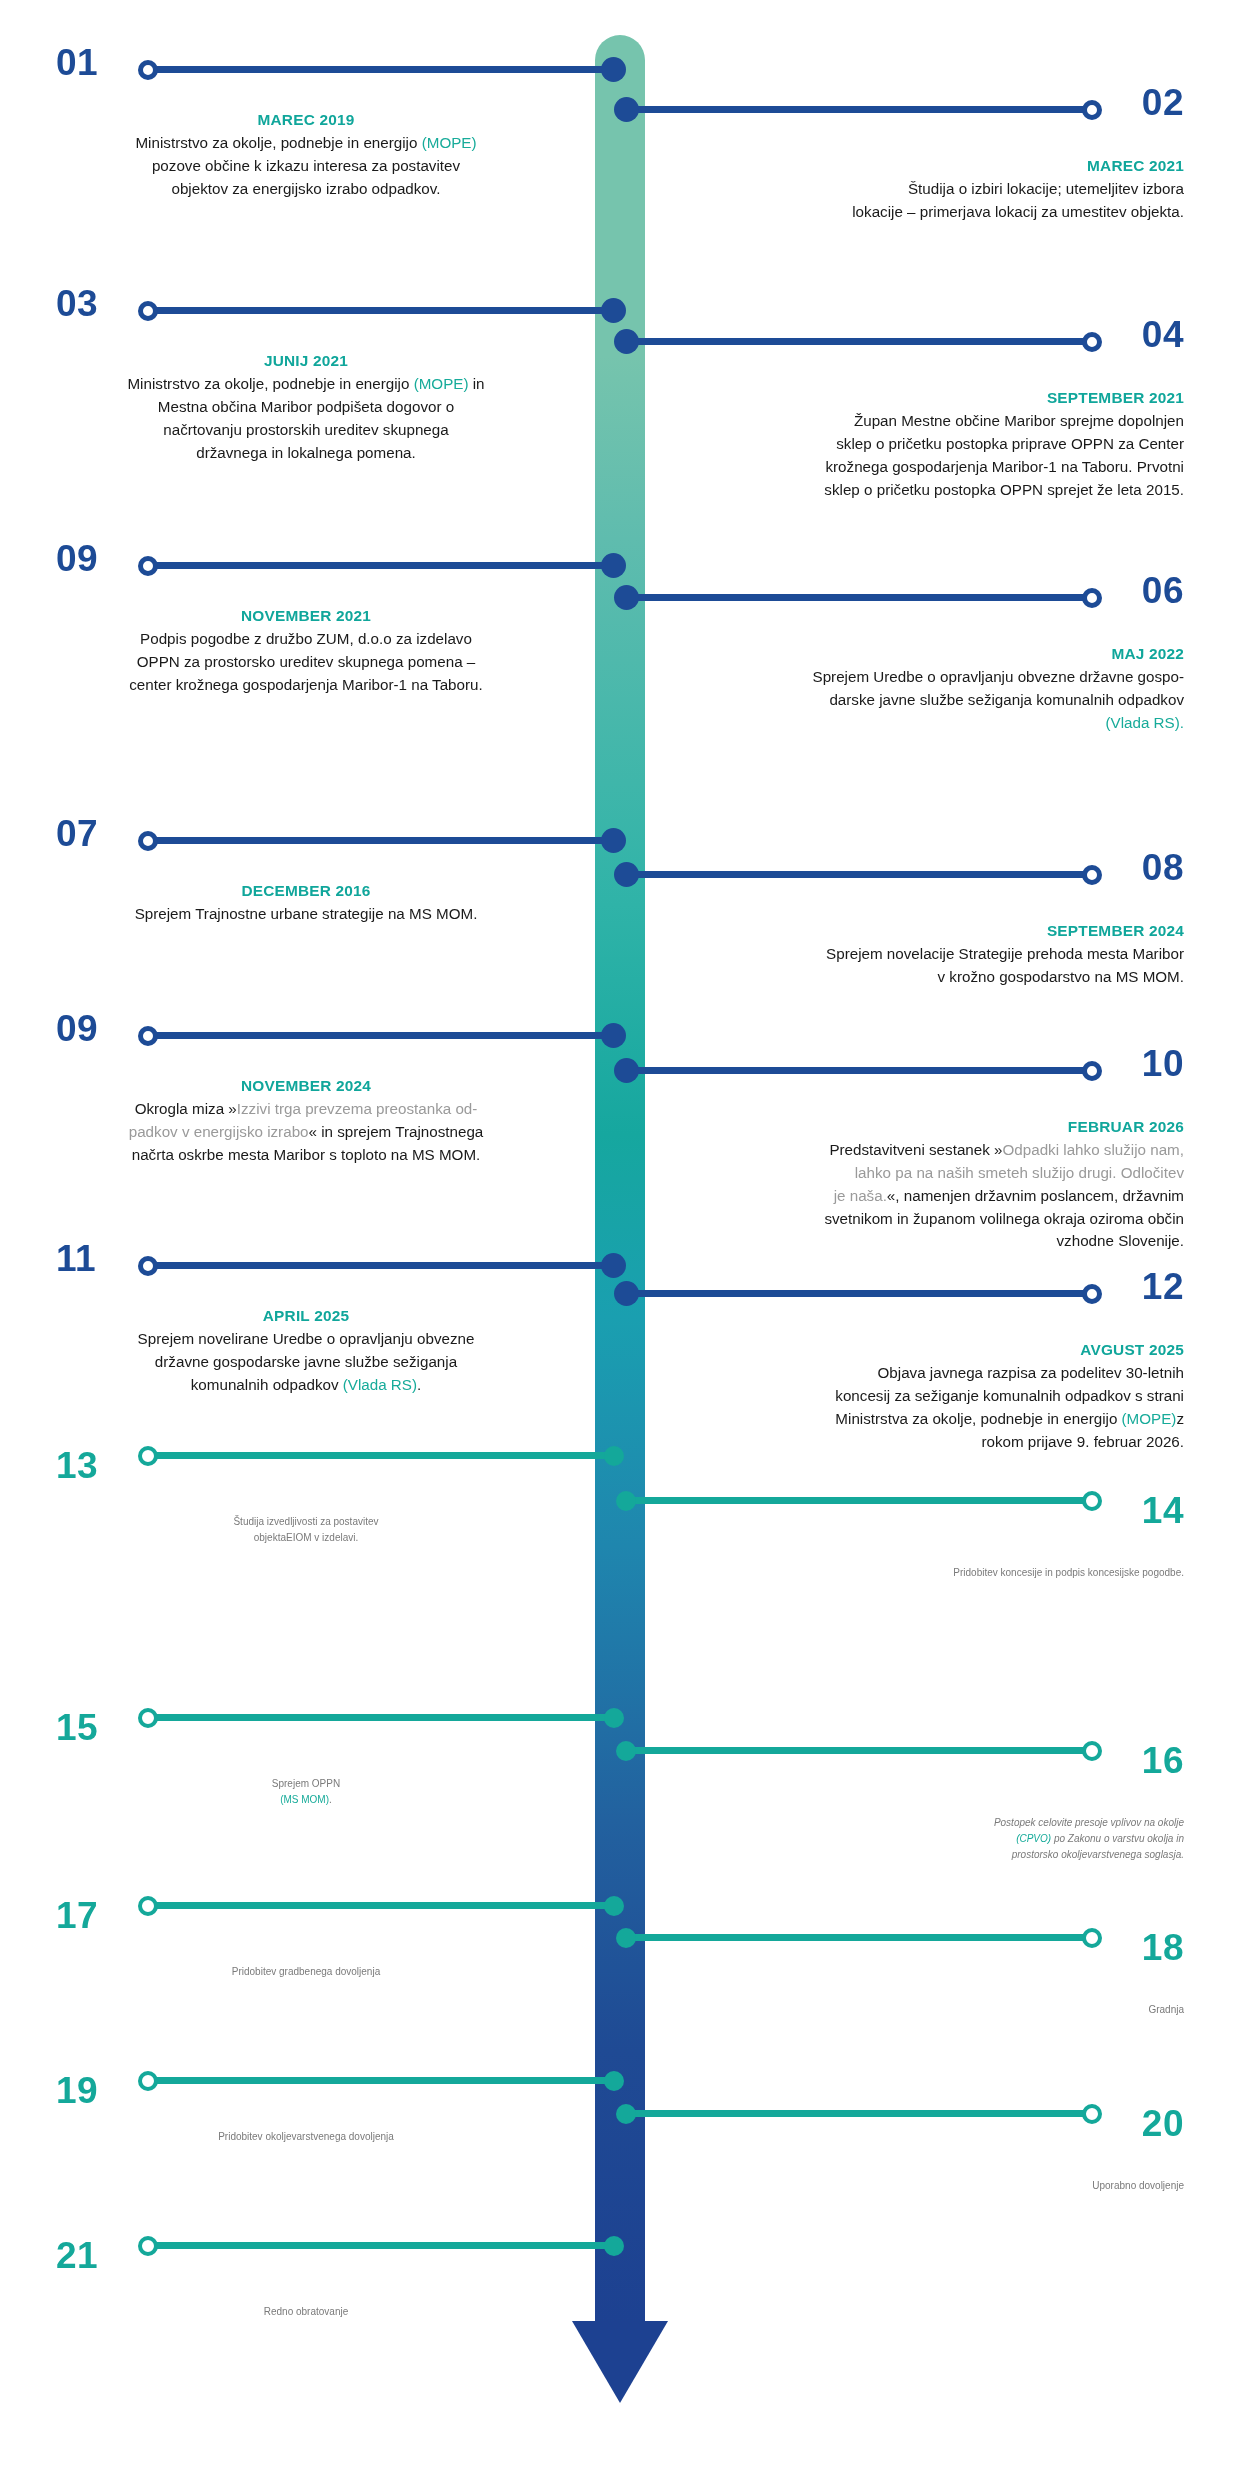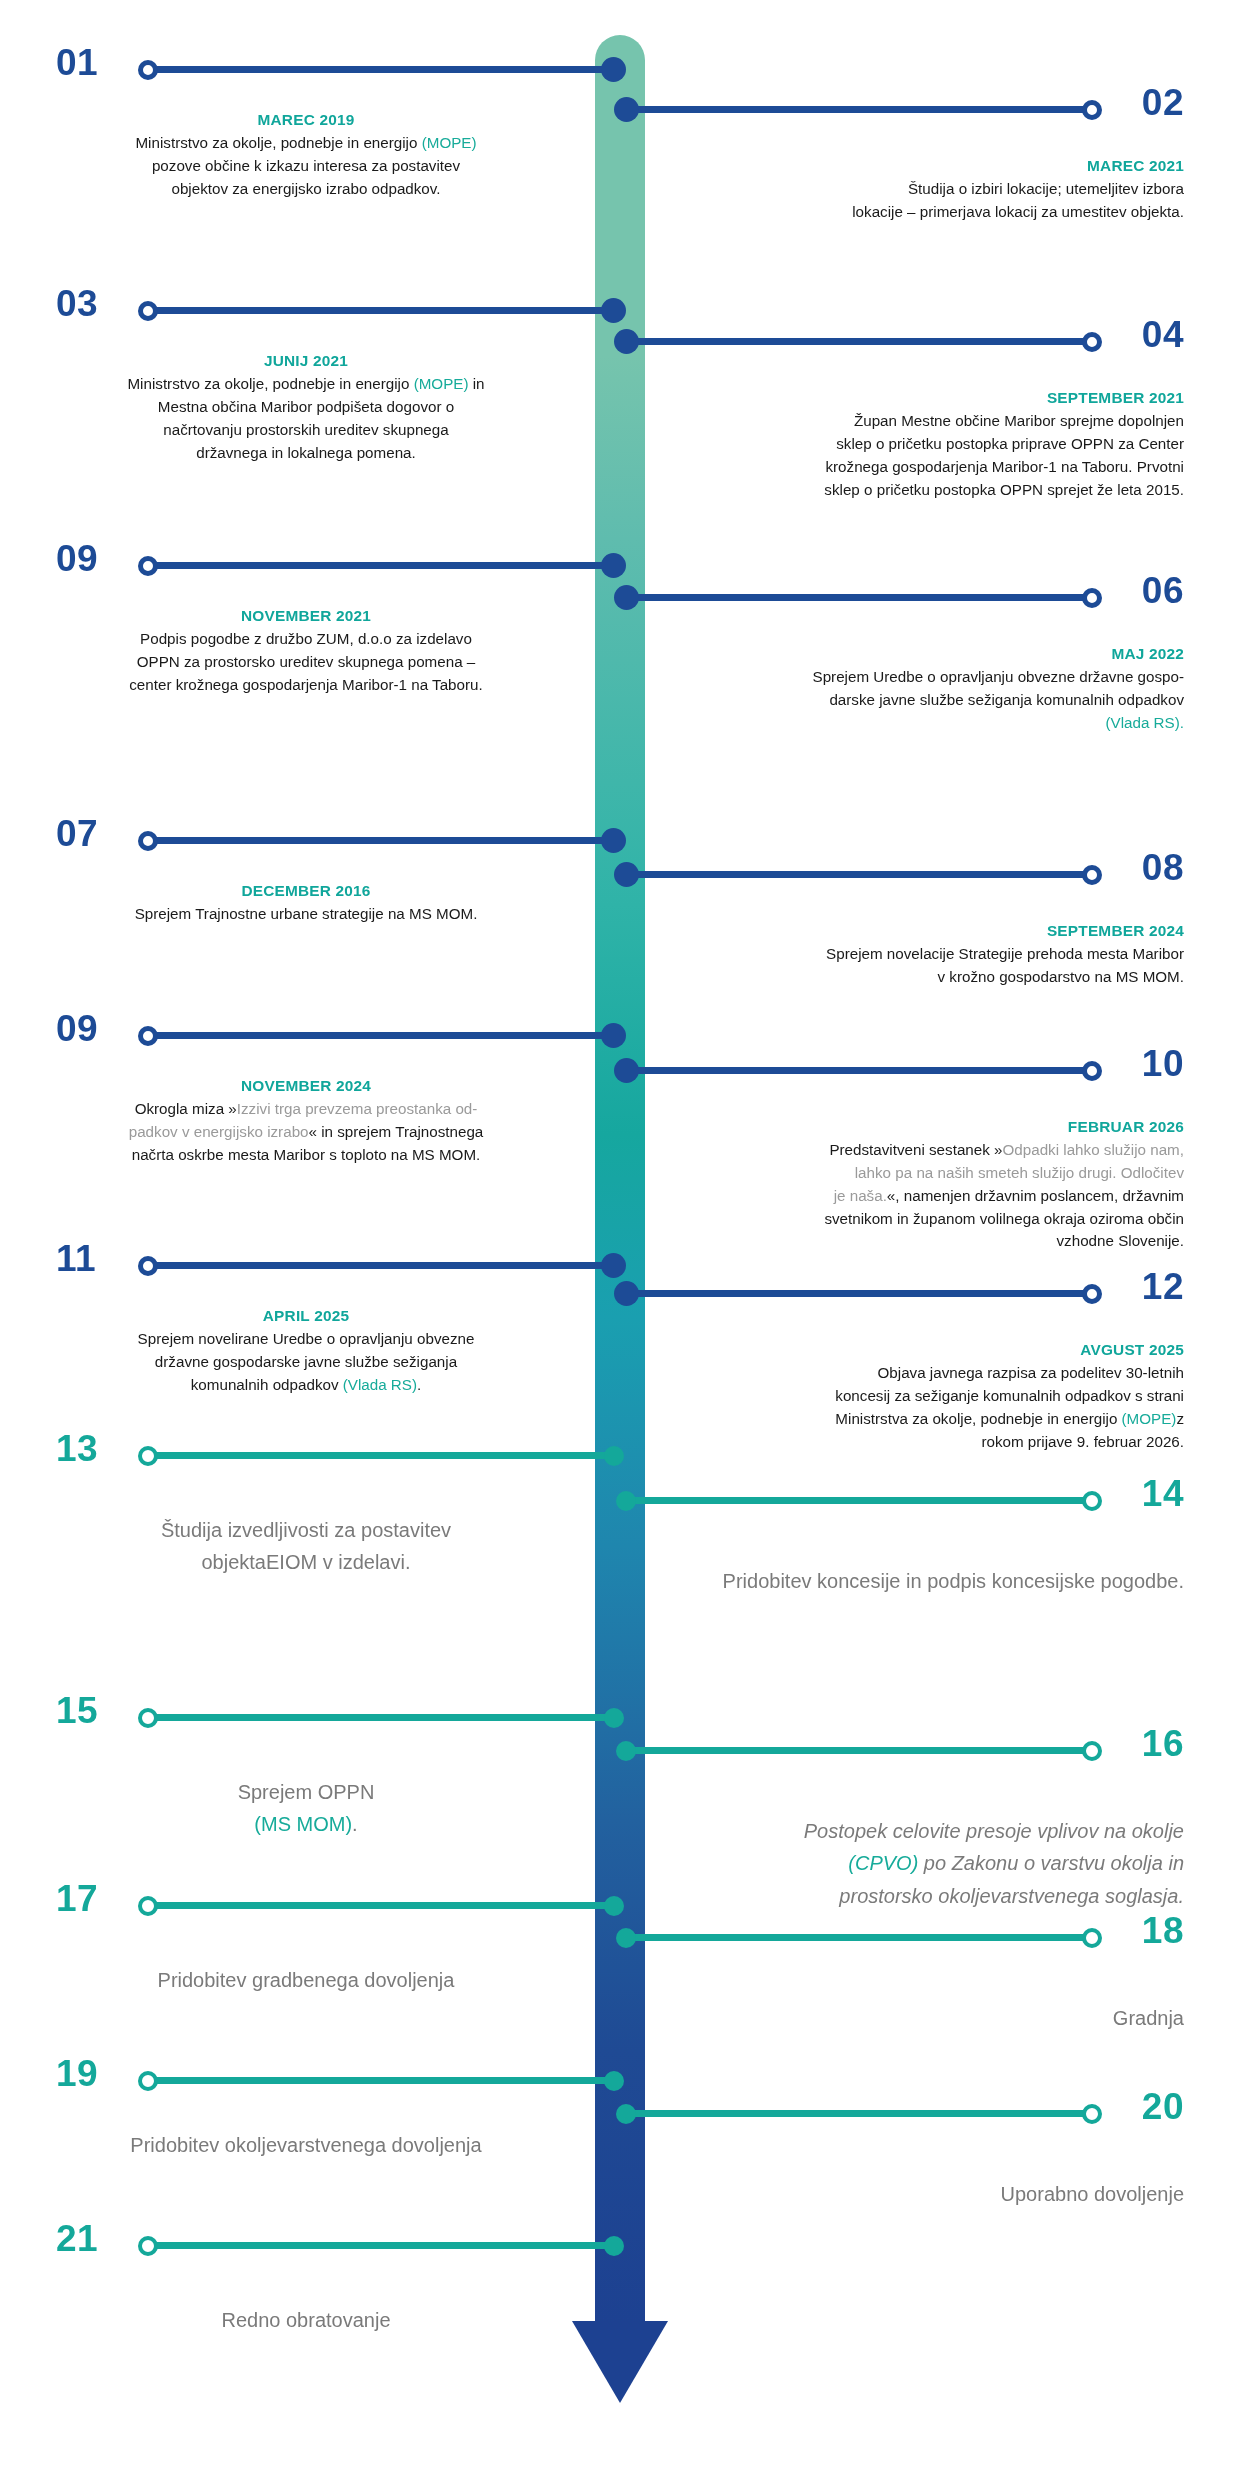--- a/index.html
+++ b/index.html
@@ -76,21 +76,21 @@
   .conn.fut.right .dot{ width:20px; height:20px; top:-6.5px; left:-6px; }
 
   
   .num{
     position:absolute;
     font-size:37px; font-weight:bold;
     letter-spacing:.5px;
     line-height:1;
   }
   .num.past{ color:#1d4b96; }
-  .num.fut{ color:#14a89a; font-weight:bold; }
+  .num.fut{ color:#14a89a; font-weight:bold;margin-top:17px; }
   .num.lft{ left:56px; top:-22px; }
   .num.rgt{ right:56px; top:-22px; }
 
   
   .txt{
     position:absolute;
     width:500px;
     font-size:15.2px;
     line-height:1.50;
     color:#1a1a1a;
@@ -98,21 +98,21 @@
   .txt.lft{ left:56px; text-align:center; }
   .txt.rgt{ right:56px; text-align:right; }
   .txt .date{
     display:block;
     color:#10a69b;
     font-weight:bold;
     font-size:15.4px;
     letter-spacing:.2px;
     margin-bottom:1px;
   }
-  .txt.future{ color:#7a7a7a; font-size:20px; line-height:1.62; }
+  .txt.future{ color:#7a7a7a; font-size:10px; line-height:1.62; }
   .accent{ color:#17ab9a; }
   .muted{ color:#9a9a9a; }
 </style>
 </head>
 <body>
 
 <div id="spine-wrap">
   <div id="spine"></div>
   <svg id="arrow-head" viewBox="0 0 96 82">
     <polygon points="0,0 96,0 48,82" fill="#1d4191"></polygon>

